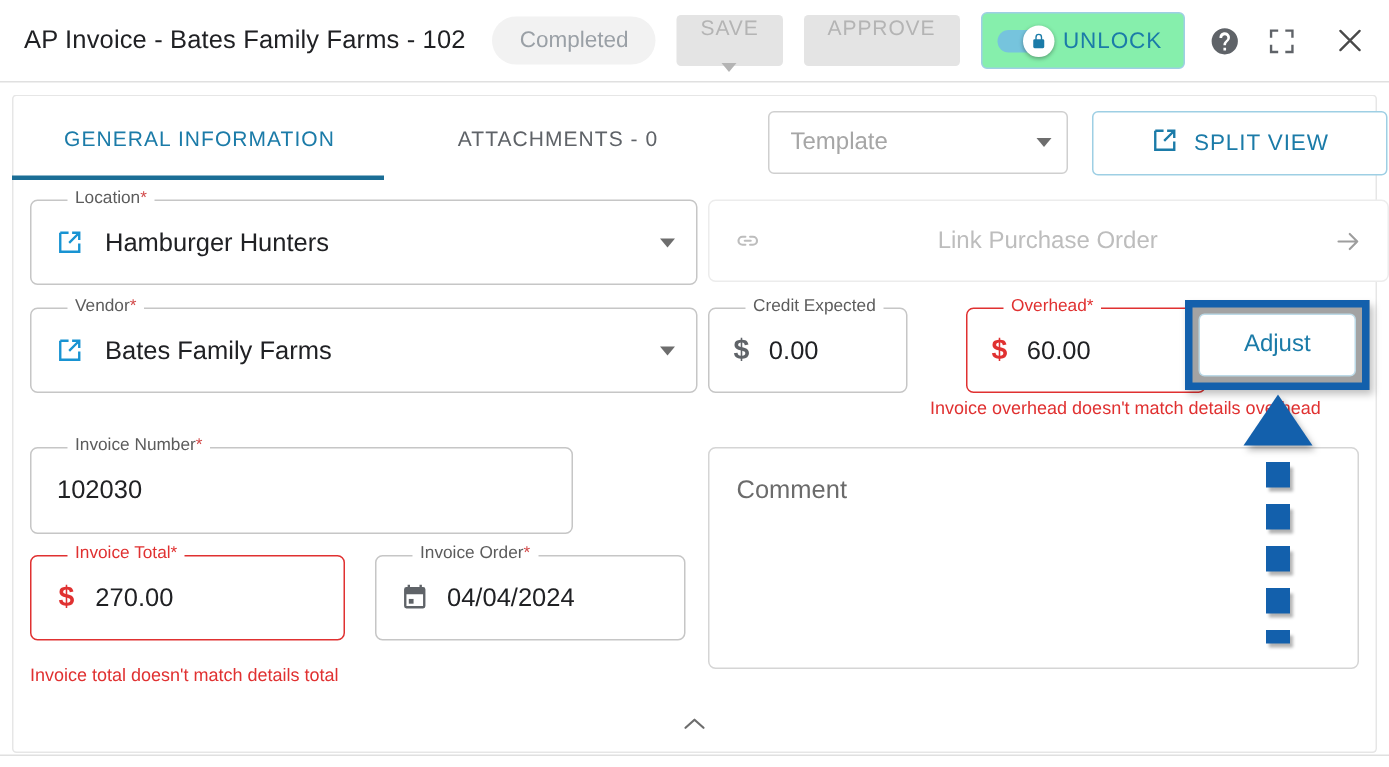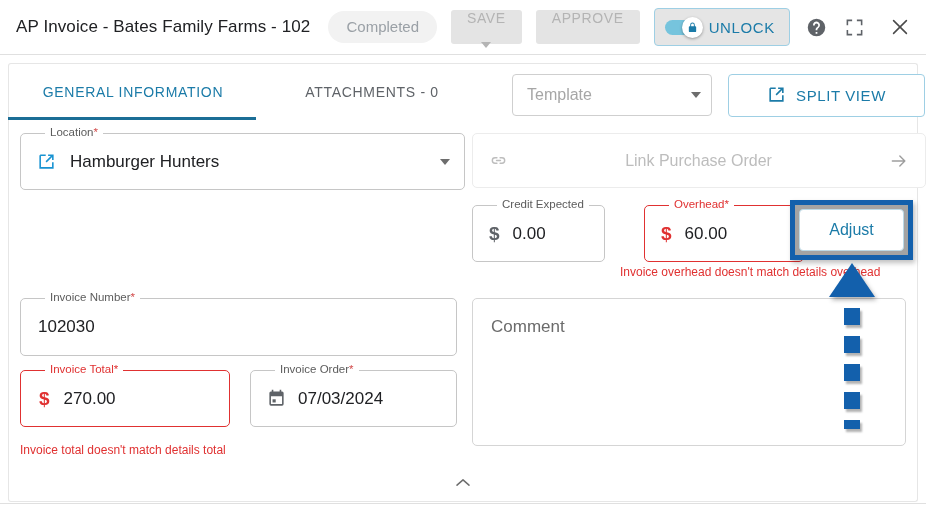--- a/index.html
+++ b/index.html
@@ -56,21 +56,21 @@
     display: inline-block;
   }
   .unlock-box {
     margin-left: 14px;
     height: 38px;
     border: 1px solid #9ecfe4;
     border-radius: 4px;
     display: flex; align-items: center;
     padding: 0 14px 0 10px;
     gap: 10px;
-    background: #e5e5e5;
+    background: #86efac;
   }
   .toggle {
     position: relative;
     width: 34px; height: 15px;
     background: #76c4dd; border-radius: 8px;
   }
   .toggle .knob {
     position: absolute; right: -4px; top: -3px;
     width: 21px; height: 21px; border-radius: 50%;
     background: #ffffff;
@@ -308,20 +308,33 @@
     <span style="display:flex;margin-right:14px;">
       <svg width="19" height="19" viewBox="0 0 24 24" fill="none" stroke="#1893d2" stroke-width="2" aria-hidden="true">
         <path d="M4 4h7M4 4v16h16v-7"></path>
           <path d="M14 4h6v6M20 4l-8.5 8.5"></path>
       </svg>
     </span>
     <span class="fval">Hamburger Hunters</span>
     <span class="caret-sel"></span>
   </div>
 
+  <div class="ofield" style="left:20px;top:205px;width:445px;height:57px;padding:0 14px 0 16px;">
+    <span class="olegend">
+      <span>Vendor</span><span class="req">*</span>
+    </span>
+    <span style="display:flex;margin-right:14px;">
+      <svg width="19" height="19" viewBox="0 0 24 24" fill="none" stroke="#1893d2" stroke-width="2" aria-hidden="true">
+        <path d="M4 4h7M4 4v16h16v-7"></path>
+          <path d="M14 4h6v6M20 4l-8.5 8.5"></path>
+      </svg>
+    </span>
+    <span class="fval">Bates Family Farms</span>
+    <span class="caret-sel"></span>
+  </div>
 
   <div class="link-po">
     <span style="display:flex;">
       <svg width="19" height="19" viewBox="0 0 24 24" fill="none" stroke="#bdbdbd" stroke-width="1.8" stroke-linecap="round" aria-hidden="true">
         <path d="M9.5 12h5"></path>
         <path d="M10 8.6H7.6a3.4 3.4 0 0 0 0 6.8H10"></path>
         <path d="M14 8.6h2.4a3.4 3.4 0 0 1 0 6.8H14"></path>
       </svg>
     </span>
     <span class="lbl">Link Purchase Order</span>
@@ -344,21 +357,21 @@
     </span>
     <span class="dollar red">$</span>
     <span class="fval" style="margin-left:13px;">60.00</span>
   </div>
   <div class="errmsg" style="left:620px;top:265px;">Invoice overhead doesn't match details overhead</div>
 
   <div class="adjust-wrap">
     <div class="adjust-btn">Adjust</div>
   </div>
 
-  <div class="ofield" style="left:20px;top:298px;width:437px;height:58px;padding:0 14px 0 17px;">
+  <div class="ofield" style="left:20px;top:298px;width:362px;height:58px;padding:0 14px 0 17px;">
     <span class="olegend">
       <span>Invoice Number</span><span class="req">*</span>
     </span>
     <span class="fval">102030</span>
   </div>
 
   <div class="ofield err" style="left:20px;top:370px;width:210px;height:57px;padding:0 12px 0 18px;">
     <span class="olegend errtxt">
       <span>Invoice Total</span><span>*</span>
     </span>
@@ -370,21 +383,21 @@
   <div class="ofield" style="left:250px;top:370px;width:207px;height:57px;padding:0 12px 0 16px;">
     <span class="olegend">
       <span>Invoice Order</span><span class="req">*</span>
     </span>
     <span style="display:flex;margin-right:12px;">
       <svg width="19" height="19" viewBox="0 0 24 24" fill="#5f6368" aria-hidden="true">
         <path d="M19 3h-1V1h-2v2H8V1H6v2H5a2 2 0 0 0-2 2v14a2 2 0 0 0 2 2h14a2 2 0 0 0 2-2V5a2 2 0 0 0-2-2zm0 16H5V9h14v10z"></path>
         <rect x="7" y="13" width="4" height="4"></rect>
       </svg>
     </span>
-    <span class="fval">07/03/2024</span>
+    <span class="fval">04/04/2024</span>
   </div>
 
   <div class="comment-box">
     <span class="ph">Comment</span>
   </div>
 
   <div class="collapse-chev">
     <svg width="16" height="11" viewBox="0 0 24 14" fill="none" stroke="#6d6d6d" stroke-width="2.2" stroke-linecap="round" stroke-linejoin="round" aria-hidden="true">
       <path d="M3 11l9-8 9 8"></path>
     </svg>

